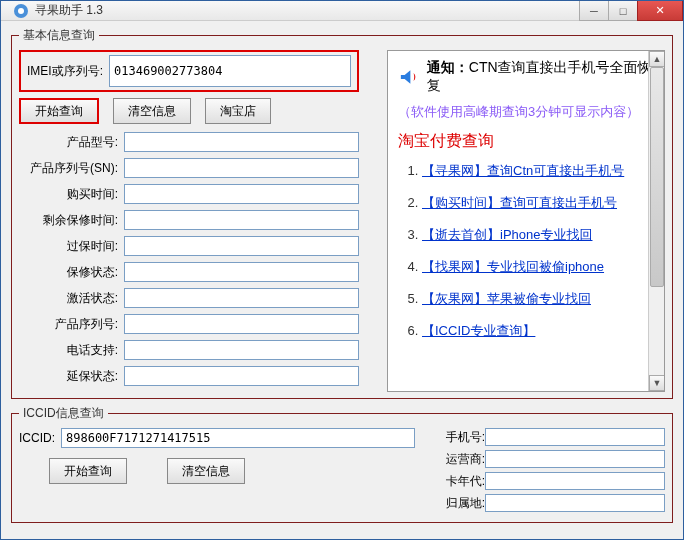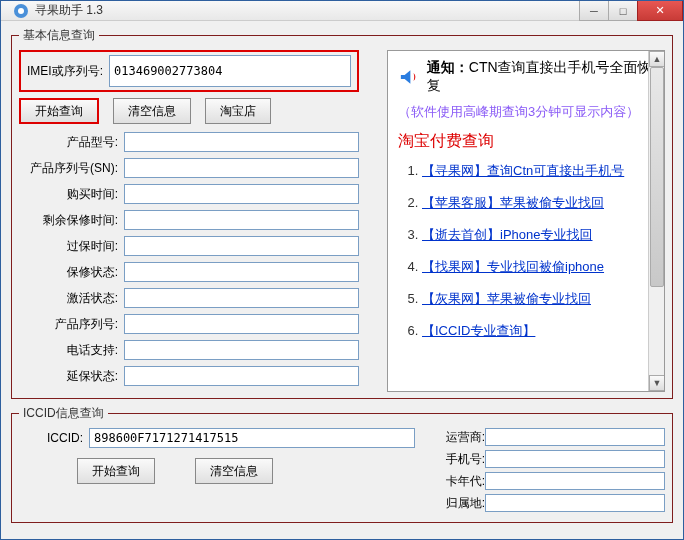--- a/index.html
+++ b/index.html
@@ -30,21 +30,21 @@
 .info-panel { border: 1px solid #999; background: #fff; height: 342px; padding: 8px 10px; overflow-y: auto; position: relative; }
 .notice-line { display: flex; align-items: center; gap: 6px; margin-bottom: 8px; }
 .horn { width: 24px; height: 24px; }
 .notice-text { font-size: 14px; font-weight: normal; }
 .red-text { color: #8b5cf6; font-size: 13px; margin-bottom: 10px; }
 .section-title { color: #d00; font-size: 16px; margin-bottom: 10px; }
 .link-list { padding-left: 24px; }
 .link-list li { margin-bottom: 14px; font-size: 13px; color: #333; }
 .link-list a { color: #0033cc; text-decoration: underline; }
 .iccid-section { display: flex; gap: 20px; }
-.iccid-left { flex: 1; margin-left: 28px; }
+.iccid-left { flex: 1; }
 .iccid-right { width: 230px; }
 .iccid-row { display: flex; align-items: center; gap: 6px; margin-bottom: 10px; }
 .iccid-label { font-size: 12px; }
 .iccid-input { flex: 1; height: 20px; border: 1px solid #7a9ec4; padding: 0 4px; font-family: monospace; font-size: 12px; }
 .iccid-btns { display: flex; gap: 40px; padding-left: 30px; }
 .small-field { display: flex; align-items: center; margin-bottom: 4px; }
 .small-label { width: 50px; text-align: right; font-size: 12px; }
 .small-input { flex: 1; height: 18px; border: 1px solid #7a9ec4; background: #fff; }
 .scrollbar { position: absolute; right: 0; top: 0; bottom: 0; width: 16px; background: #f0f0f0; border-left: 1px solid #ccc; }
 .scroll-btn { width: 16px; height: 16px; background: linear-gradient(#fafafa,#ddd); border: 1px solid #aaa; display: flex; align-items: center; justify-content: center; font-size: 9px; color: #555; }
@@ -128,21 +128,21 @@
               <svg class="horn" viewBox="0 0 24 24">
                   <path fill="#2b7de0" d="M3 10v4h4l6 5V5L7 10H3z"></path>
                   <path fill="#d00" d="M16 8c1.5 1 1.5 7 0 8 3-1 3-7 0-8z"></path>
                 </svg>
               <span class="notice-text"><b>通知：</b><span>CTN查询直接出手机号全面恢复</span></span>
             </div>
             <div class="red-text">（软件使用高峰期查询3分钟可显示内容）</div>
             <div class="section-title">淘宝付费查询</div>
             <ol class="link-list">
               <li><a>【寻果网】查询Ctn可直接出手机号</a></li>
-              <li><a>【苹果客服】苹果被偷专业找回</a></li>
+              <li><a>【购买时间】查询可直接出手机号</a></li>
               <li><a>【逝去首创】iPhone专业找回</a></li>
               <li><a>【找果网】专业找回被偷iphone</a></li>
               <li><a>【灰果网】苹果被偷专业找回</a></li>
               <li><a>【ICCID专业查询】</a></li>
             </ol>
             <div class="scrollbar">
               <div class="scroll-btn">▲</div>
               <div class="scroll-thumb"></div>
               <div class="scroll-btn" style="position:absolute;bottom:0">▼</div>
             </div>
@@ -159,25 +159,25 @@
             <span class="iccid-label">ICCID:</span>
             <input class="iccid-input" value="898600F7171271417515" style="">
           </div>
           <div class="iccid-btns">
             <button class="btn">开始查询</button>
             <button class="btn">清空信息</button>
           </div>
         </div>
         <div class="iccid-right">
           <div class="small-field">
-              <span class="small-label">运营商:</span>
+              <span class="small-label">手机号:</span>
               <input class="small-input" style="">
             </div>
           <div class="small-field">
-              <span class="small-label">手机号:</span>
+              <span class="small-label">运营商:</span>
               <input class="small-input" style="">
             </div>
           <div class="small-field">
               <span class="small-label">卡年代:</span>
               <input class="small-input" style="">
             </div>
           <div class="small-field">
               <span class="small-label">归属地:</span>
               <input class="small-input" style="">
             </div>

